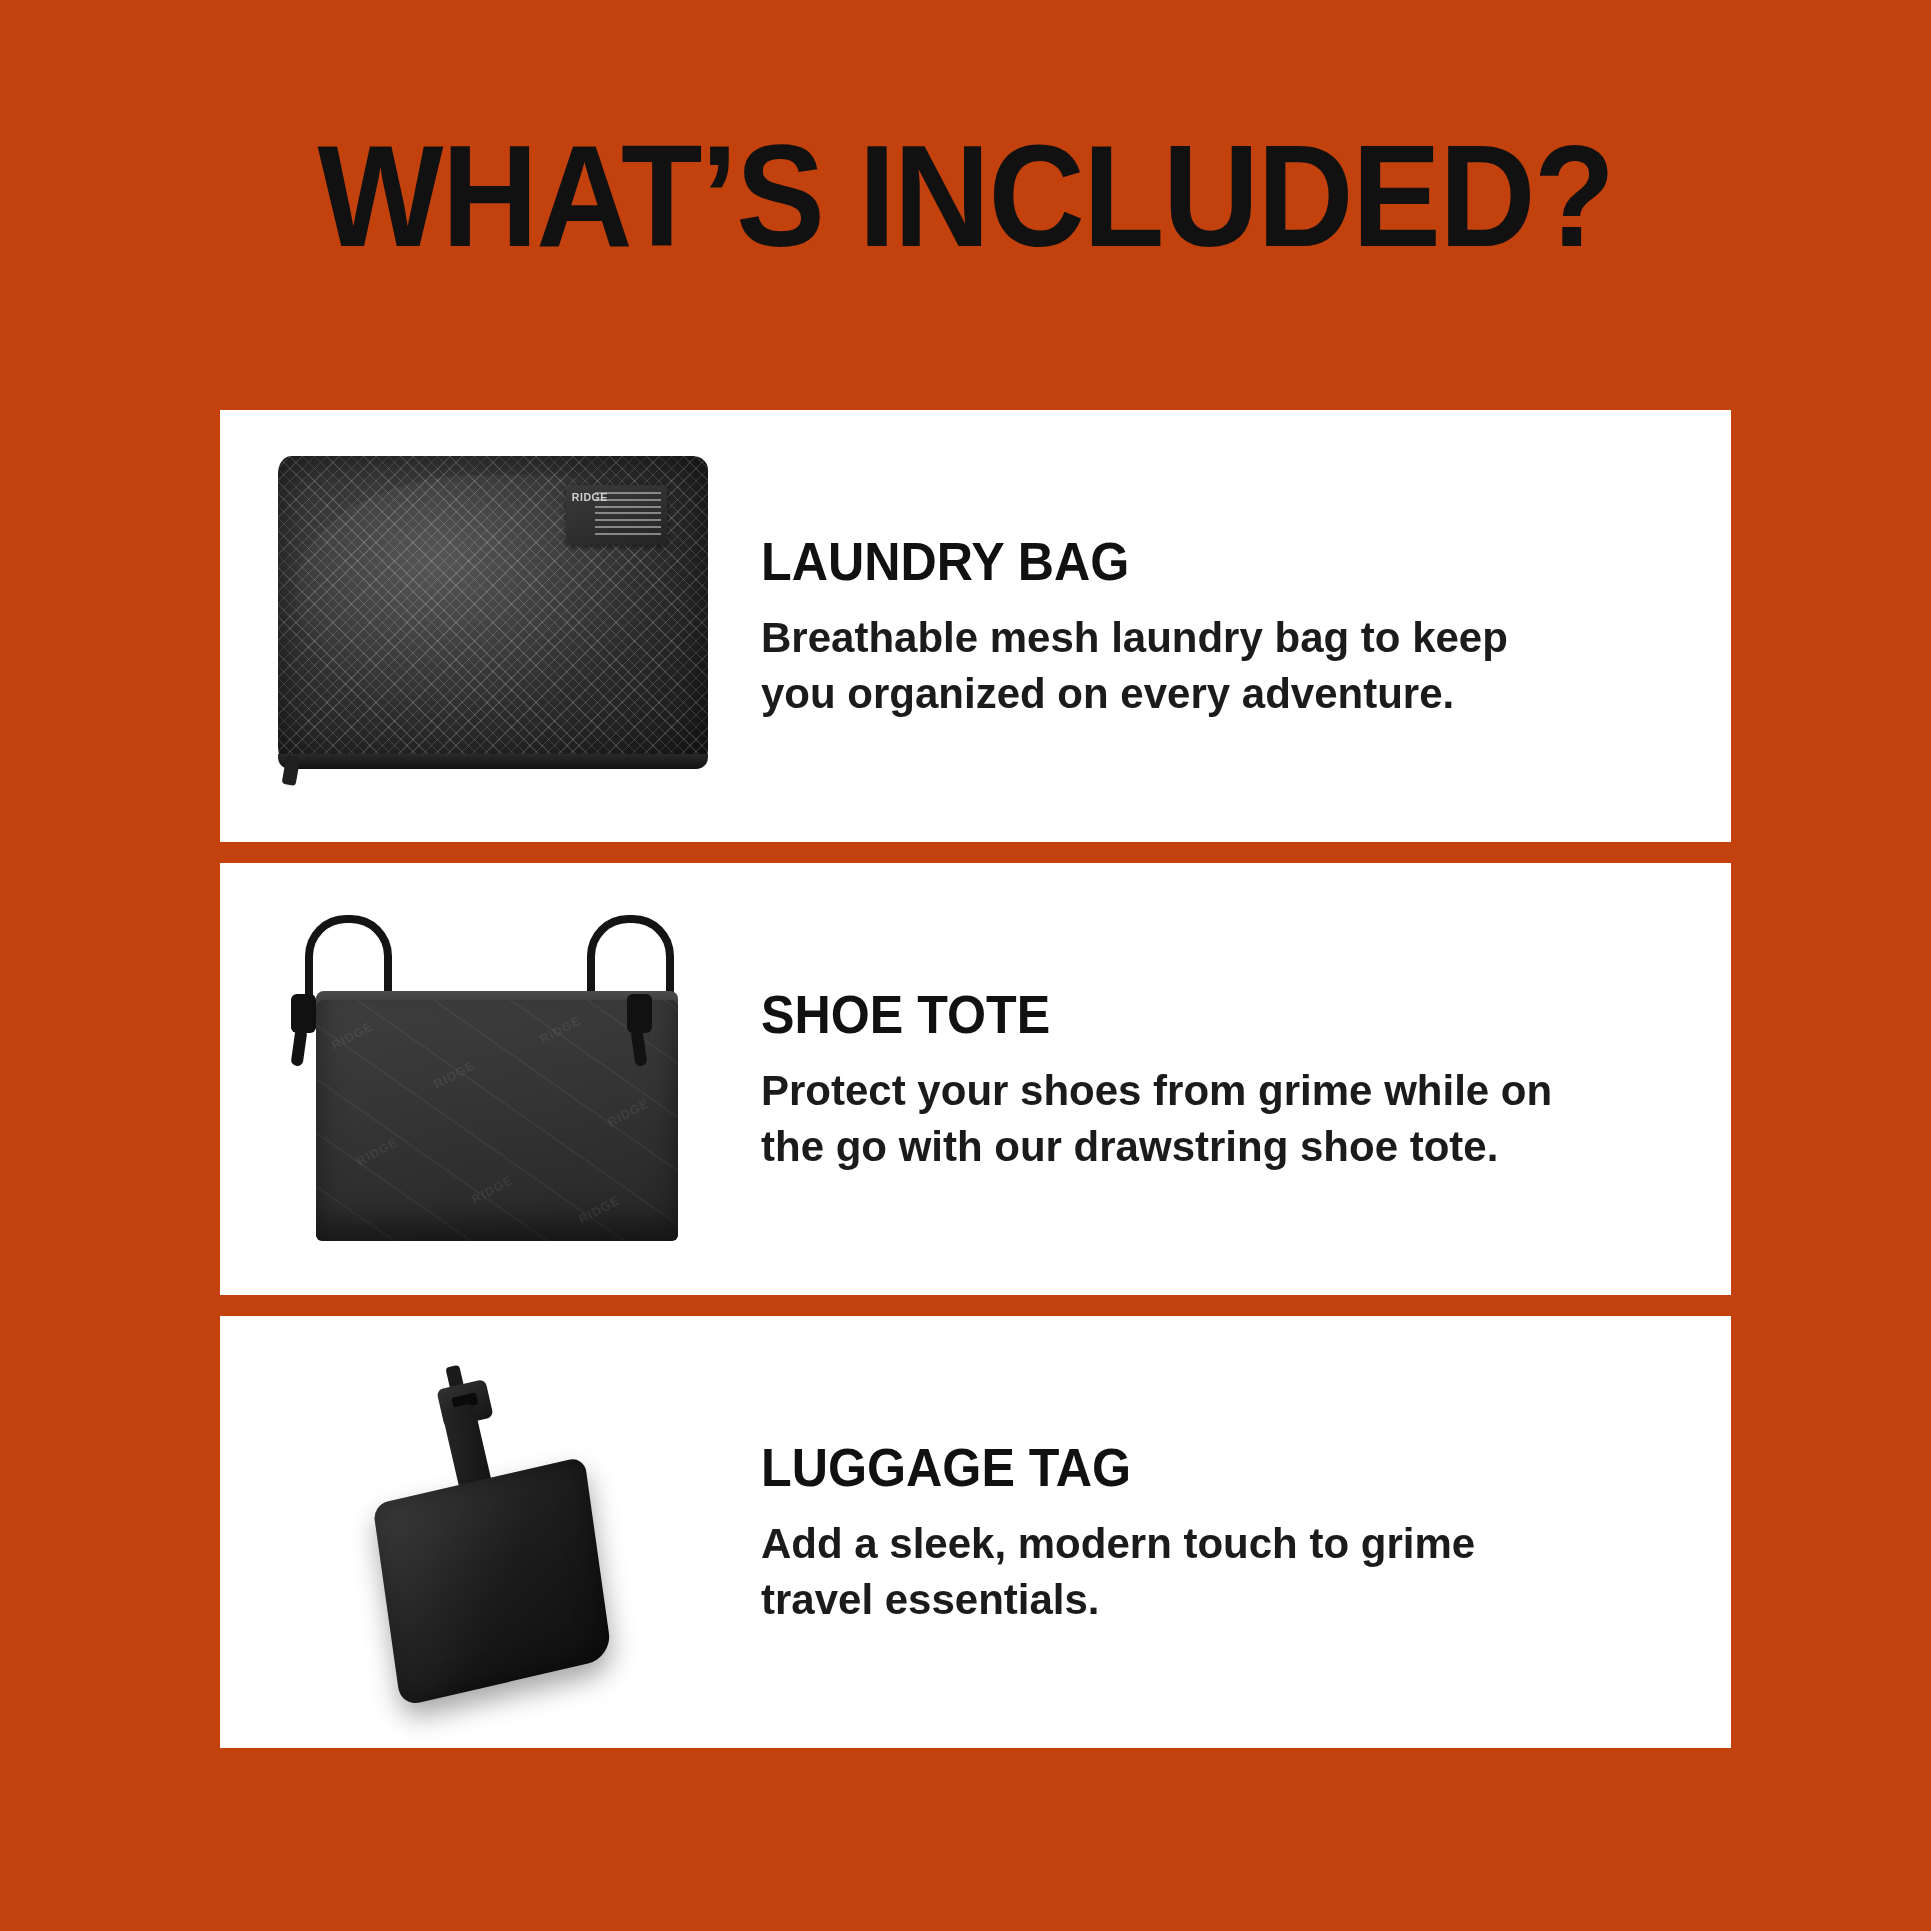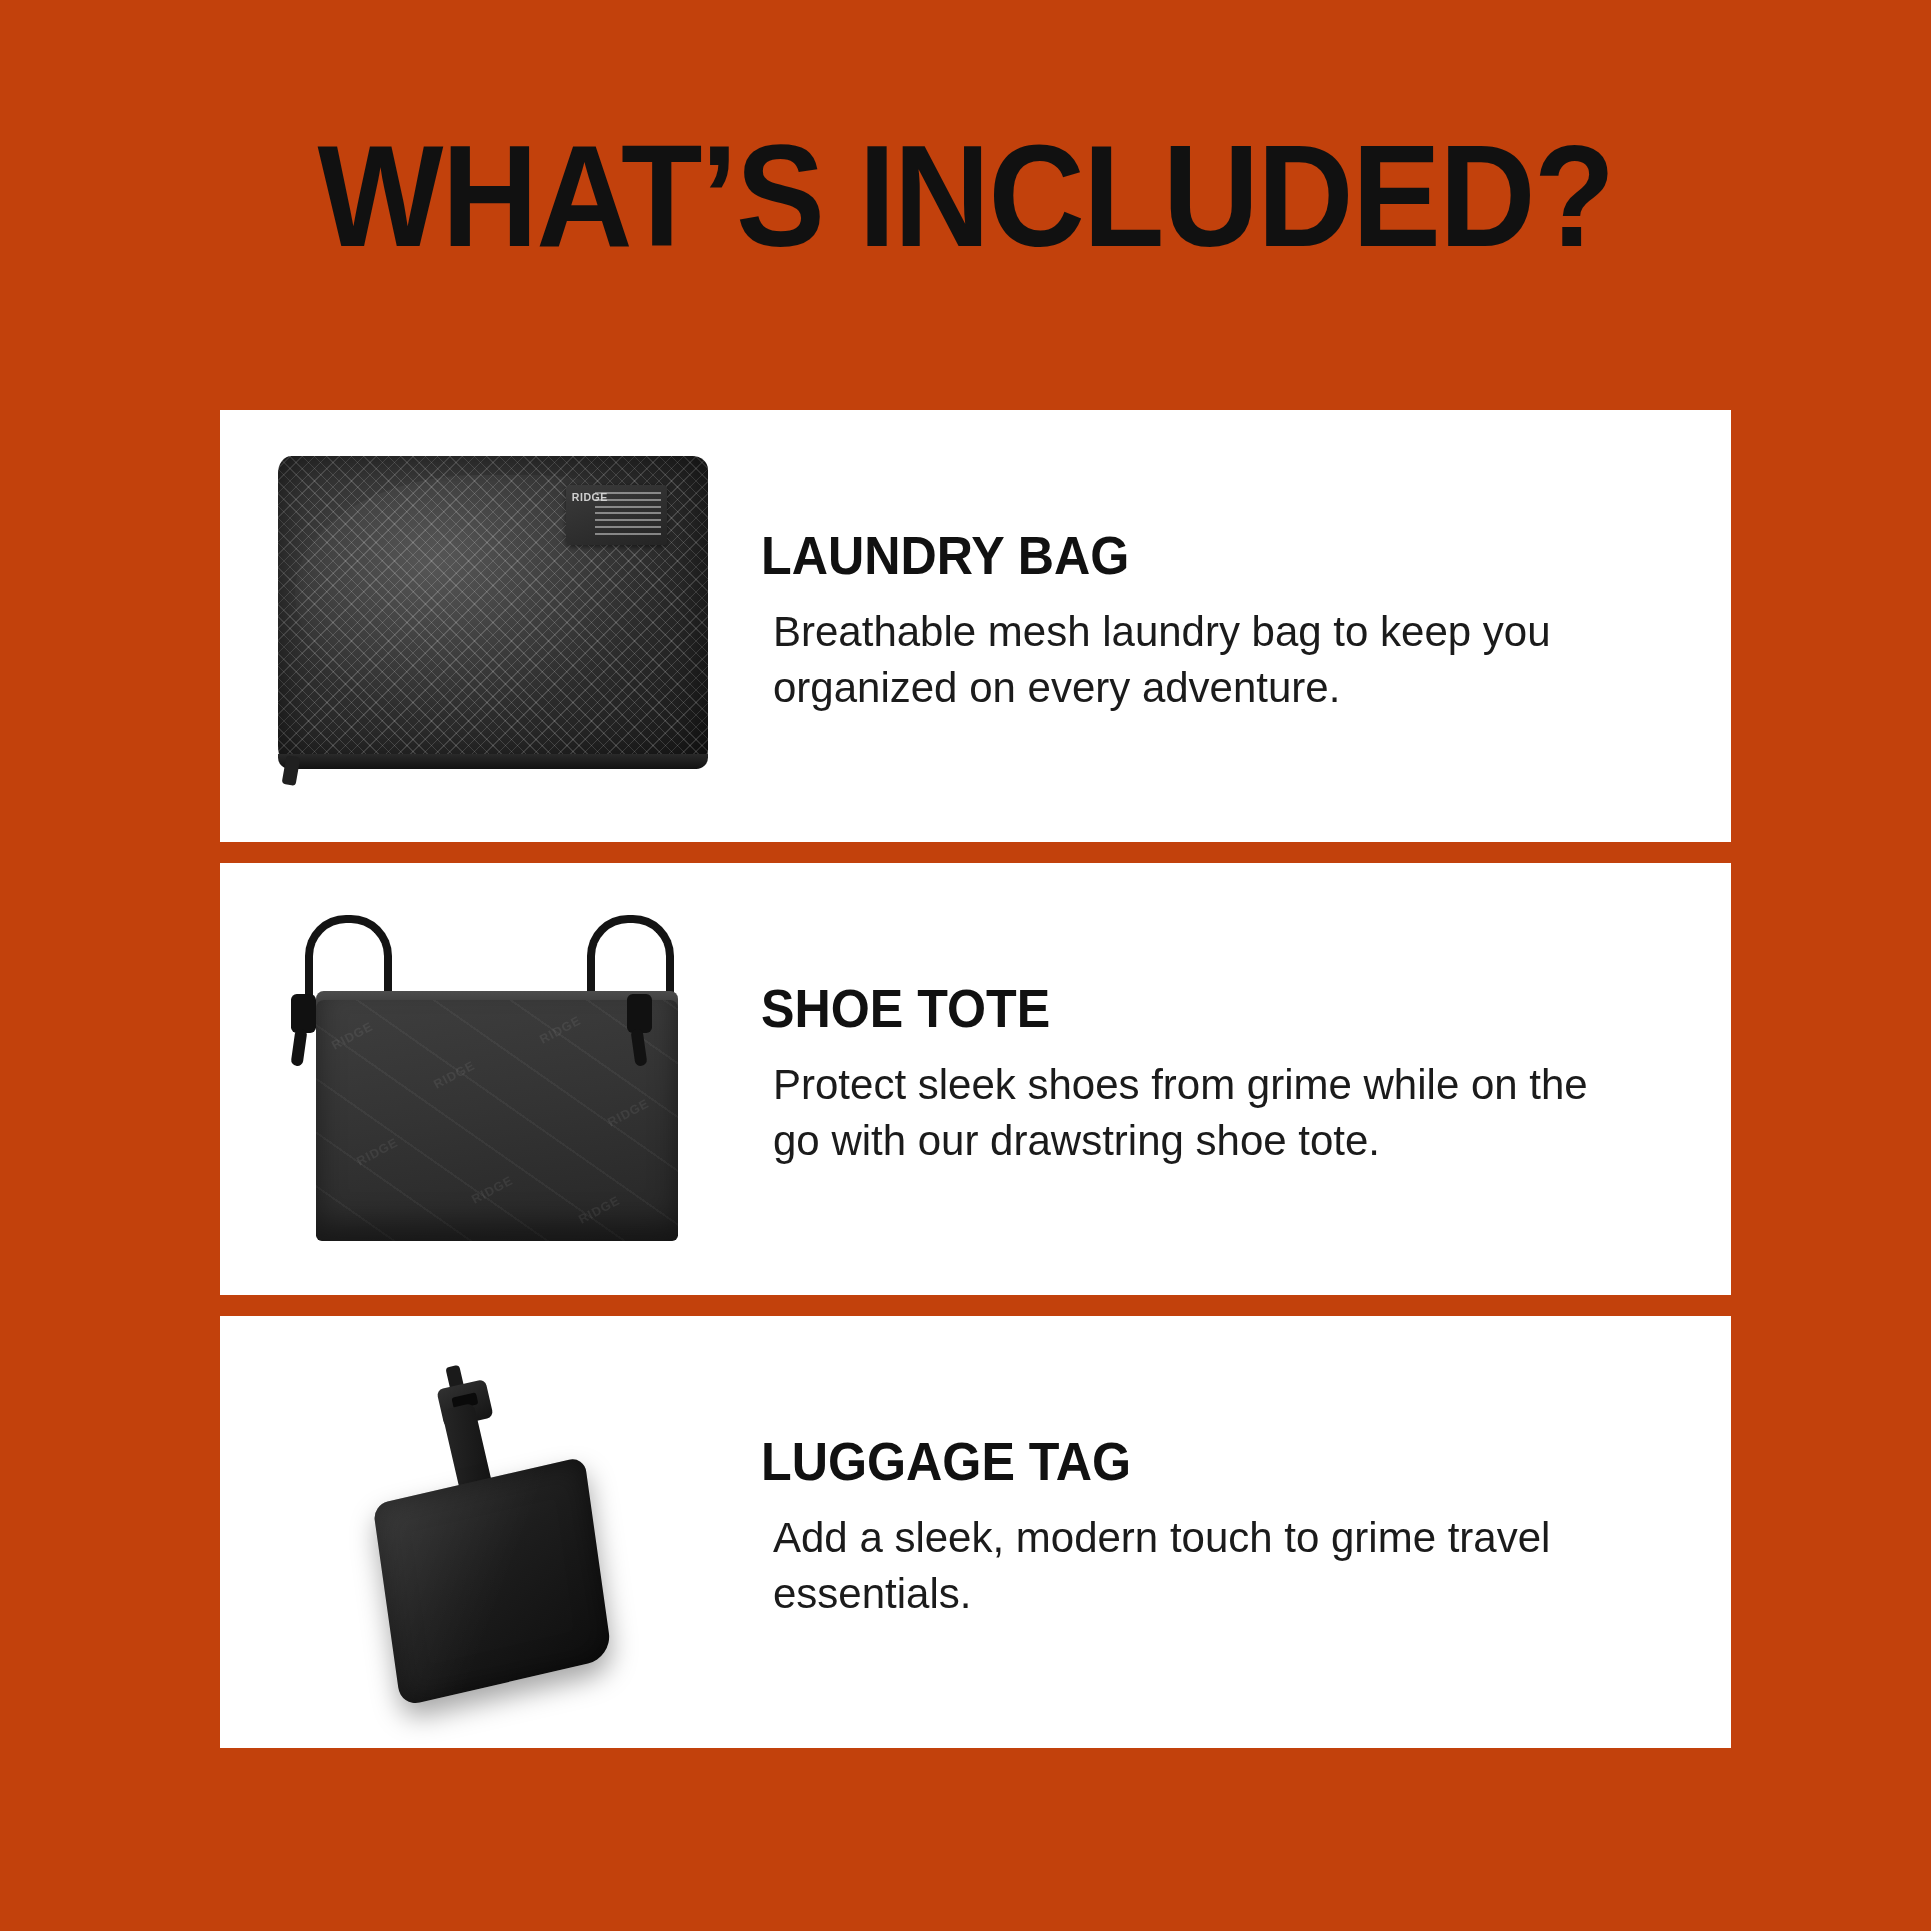--- a/index.html
+++ b/index.html
@@ -66,25 +66,25 @@
     font-weight: bold;
     font-size: 54px;
     letter-spacing: 0px;
     color: #111111;
     margin: 0 0 17.4px 0;
     transform: scaleX(0.93);
     transform-origin: left center;
   }
   .card-desc {
     font-family: "Liberation Sans", sans-serif;
-    font-weight: normal;
+    font-weight: bold;
     font-size: 42px;
     line-height: 1.33;
     color: #1b1b1b;
-    margin: 12px;
+    margin: 0;
     max-width: 830px;
   }
 
   
   .laundry-wrap {
     position: absolute;
     left: 58px;
     top: 46px;
     width: 430px;
     height: 319px;
@@ -348,21 +348,21 @@
             <span style="left:261px; top:203px;">RIDGE</span>
           </div>
           <div class="cord-lock left"></div>
           <div class="cord-lock right"></div>
           <div class="cord-tail left"></div>
           <div class="cord-tail right"></div>
         </div>
       </div>
       <div class="card-text">
         <h2 class="card-title">SHOE TOTE</h2>
-        <p class="card-desc">Protect sleek shoes from grime while on the go with our drawstring shoe tote.</p>
+        <p class="card-desc">Protect your shoes from grime while on the go with our drawstring shoe tote.</p>
       </div>
     </div>
 
     <div class="card">
       <div class="card-media">
         <div class="tag-wrap">
           <div class="tag-prong"></div>
           <div class="tag-buckle"></div>
           <div class="tag-strap"></div>
           <div class="tag-plate"></div>

